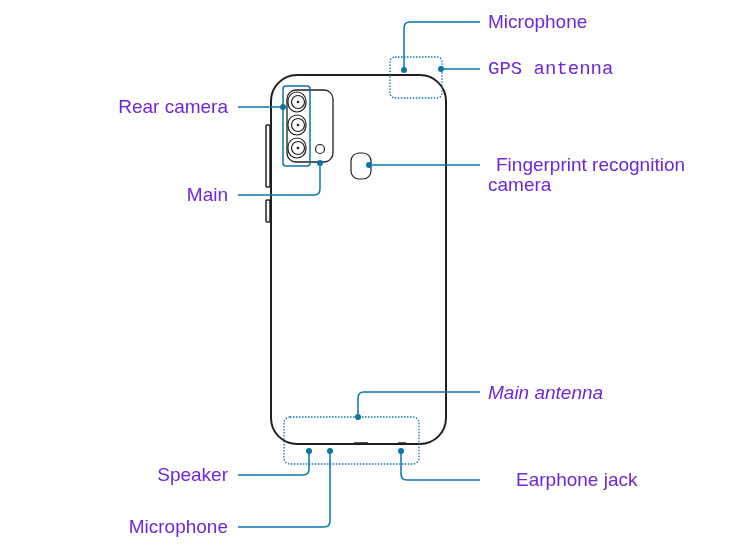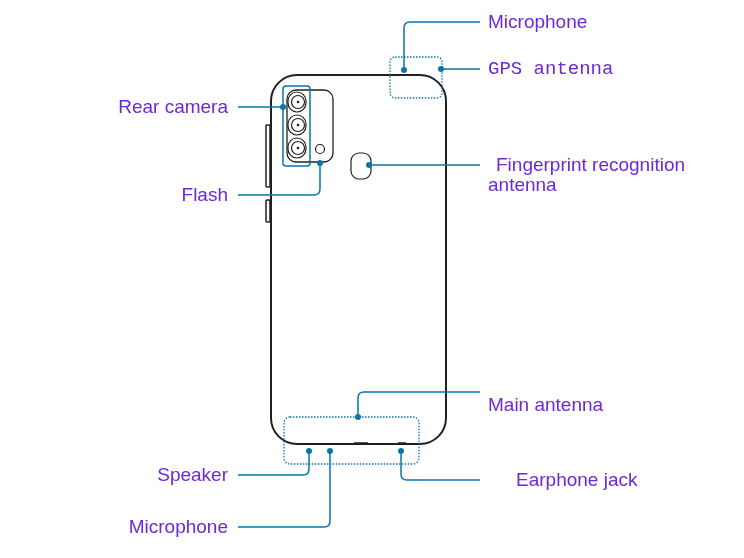--- a/index.html
+++ b/index.html
@@ -72,18 +72,18 @@
     <circle cx="309" cy="451" r="3"></circle>
     <circle cx="330" cy="451" r="3"></circle>
     <circle cx="401" cy="451" r="3"></circle>
   </g>
 </svg>
 
 <div class="label" style="left:488px; top:12px;">Microphone</div>
 <div class="label" style="left:488px; top:59px;font-family:Liberation Mono, monospace;">GPS antenna</div>
 <div class="label right" style="right:516px; top:97px;">Rear camera</div>
 <div class="label" style="left:488px; top:155px;margin-left:8px;">Fingerprint recognition</div>
-<div class="label" style="left:488px; top:175px;">antenna</div>
-<div class="label right" style="right:516px; top:185px;">Flash</div>
-<div class="label" style="left:488px; top:395px;">Main antenna</div>
+<div class="label" style="left:488px; top:175px;">camera</div>
+<div class="label right" style="right:516px; top:185px;">Main</div>
+<div class="label" style="left:488px; top:383px;font-style:italic;">Main antenna</div>
 <div class="label right" style="right:516px; top:465px;margin-left:48px;">Speaker</div>
 <div class="label" style="left:488px; top:470px;margin-left:28px;">Earphone jack</div>
 <div class="label right" style="right:516px; top:517px;">Microphone</div>
 
 </body></html>

